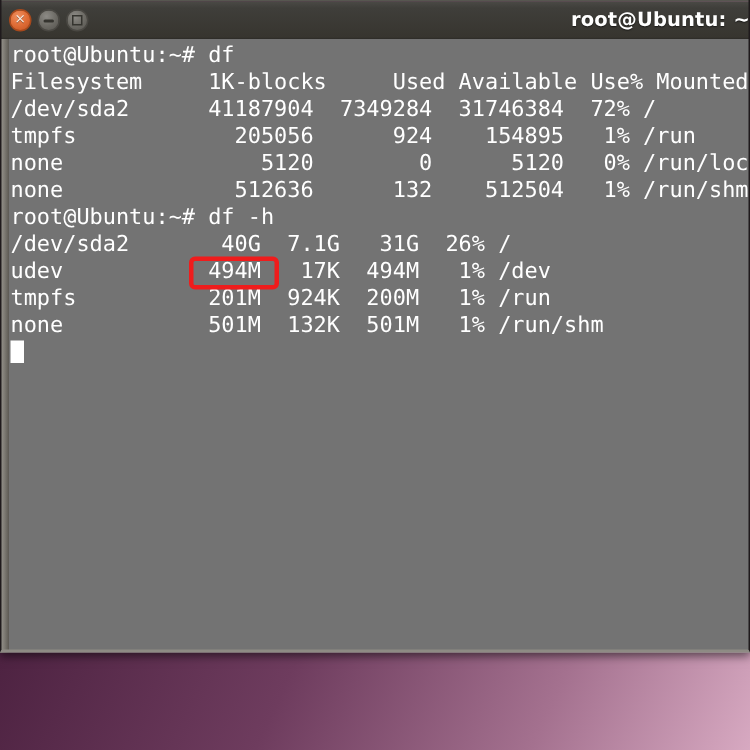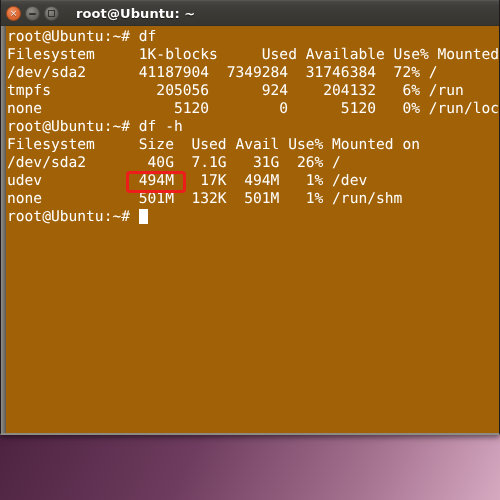--- a/index.html
+++ b/index.html
@@ -81,38 +81,38 @@
   }
   .win-btn .glyph-max {
     display: block;
     width: 7px;
     height: 7px;
     border: 1.6px solid #35342f;
     box-sizing: border-box;
   }
   #window-title {
     flex: 1;
-    text-align: left;
+    text-align: right;
     margin-left: 17px;
     color: #ffffff;
     font-family: "DejaVu Sans", "Liberation Sans", sans-serif;
     font-size: 13px;
     font-weight: bold;
     letter-spacing: 0.1px;
     text-shadow: 0 1px 1px rgba(0,0,0,0.6);
     white-space: nowrap;
     overflow: hidden;
   }
 
   
   #terminal-body {
     position: relative;
     width: 100%;
     height: 409px;
-    background: #a16207;
+    background: #737373;
     box-sizing: border-box;
     overflow: hidden;
   }
   #scroll-gutter {
     position: absolute;
     left: 0; top: 0;
     width: 6px;
     height: 100%;
     background: linear-gradient(to right, #6d6a64 0%, #5b5853 45%, #46433e 100%);
   }
@@ -201,27 +201,28 @@
   <div id="terminal-body">
 
     <div id="scroll-gutter">
       <div id="scroll-thumb"></div>
     </div>
 
     <div id="screen">
       <div class="line">root@Ubuntu:~# df</div>
       <div class="line">Filesystem     1K-blocks     Used Available Use% Mounted on</div>
       <div class="line">/dev/sda2      41187904  7349284  31746384  72% /</div>
-      <div class="line">tmpfs            205056      924    204132   6% /run</div>
+      <div class="line">tmpfs            205056      924    154895   1% /run</div>
       <div class="line">none               5120        0      5120   0% /run/lock</div>
+      <div class="line">none             512636      132    512504   1% /run/shm</div>
       <div class="line">root@Ubuntu:~# df -h</div>
-      <div class="line">Filesystem     Size  Used Avail Use% Mounted on</div>
       <div class="line">/dev/sda2       40G  7.1G   31G  26% /</div>
       <div class="line">udev           494M   17K  494M   1% /dev</div>
+      <div class="line">tmpfs          201M  924K  200M   1% /run</div>
       <div class="line">none           501M  132K  501M   1% /run/shm</div>
-      <div class="line"><span>root@Ubuntu:~# </span><span class="cursor"></span></div>
+      <div class="line"><span class="cursor"></span></div>
     </div>
 
     <div id="annotation-box"></div>
   </div>
 
   <div id="window-border"></div>
 </div>
 
 </body></html>

